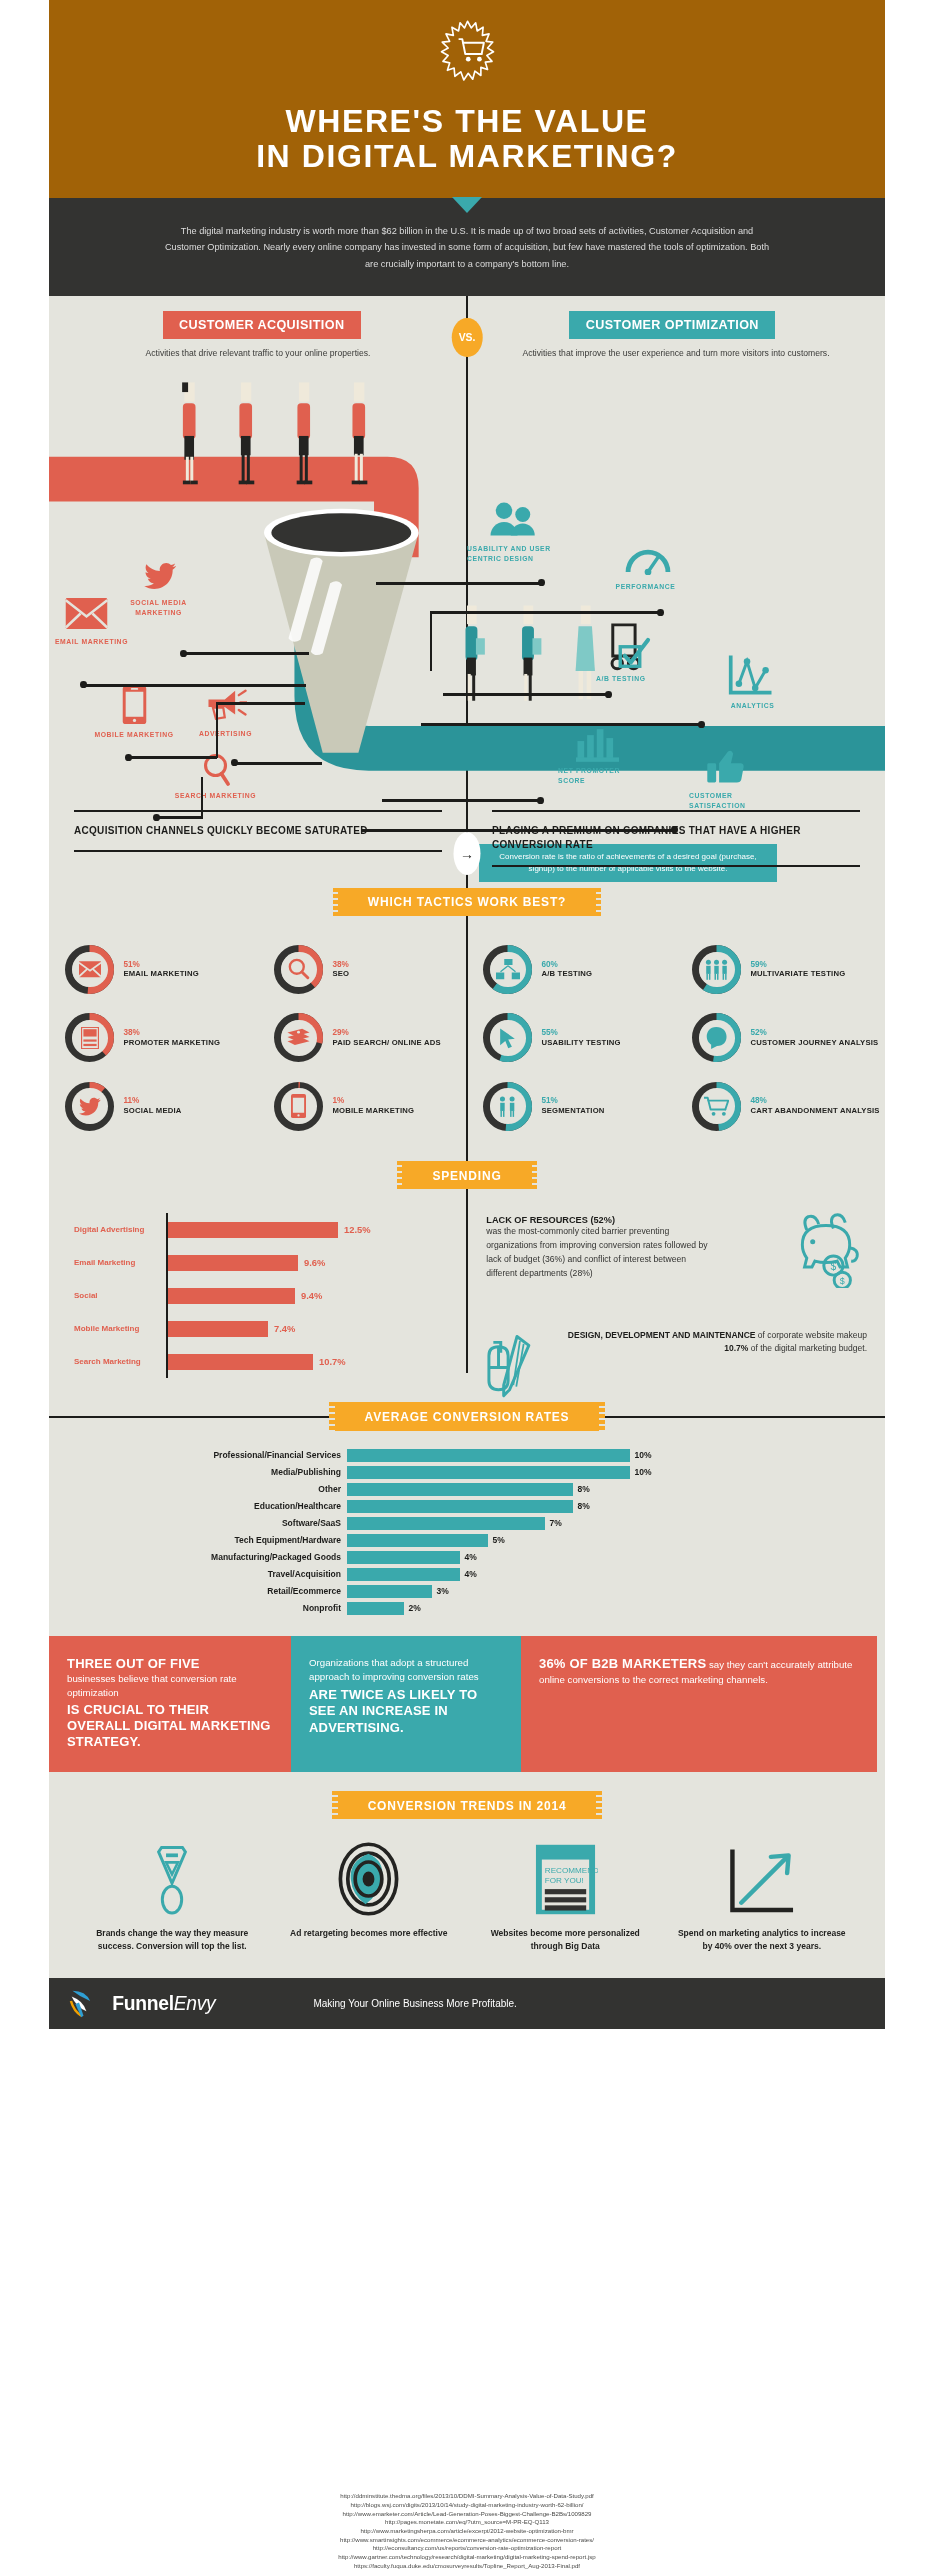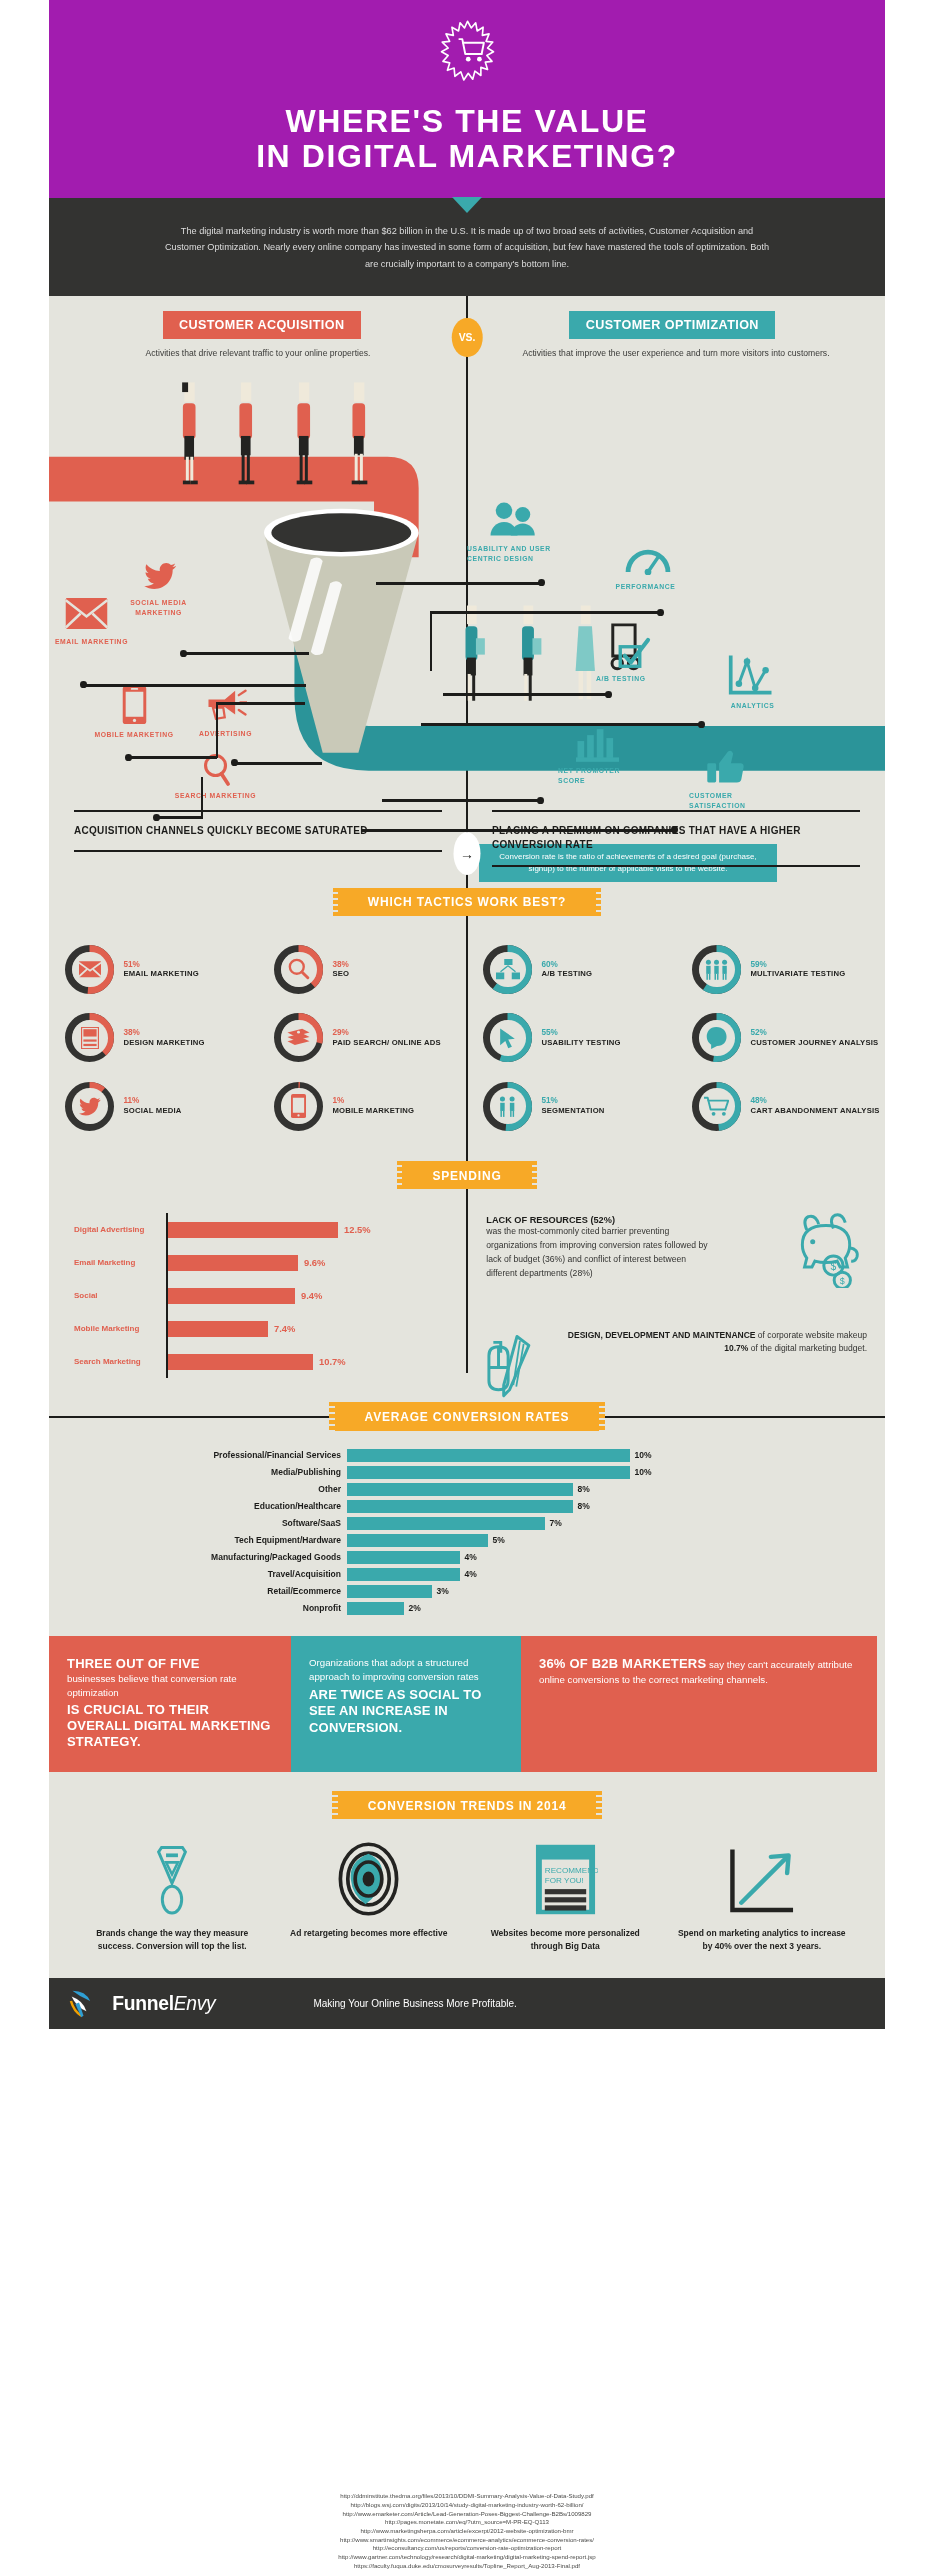--- a/index.html
+++ b/index.html
@@ -19,21 +19,21 @@
   .sheet {
     position: absolute;
     left: 49px;
     top: 0;
     width: 836px;
     background: #e4e4dd;
   }
 
   
   .header {
-    background: #a21caf;
+    background: #a16207;
     padding: 19.3px 0 25px 0;
     text-align: center;
     position: relative;
   }
   .cart-badge { display: block; margin: 0 auto 18px auto; }
   .header h1 {
     color: #ffffff;
     font-size: 32px;
     line-height: 1.07;
     font-weight: bold;
@@ -561,21 +561,21 @@
                 <svg width="18" height="22" viewBox="0 0 24 30">
                       <rect x="0" y="0" width="24" height="30" fill="none" stroke="#e0604f" stroke-width="2.6"></rect>
                       <rect x="3" y="3" width="18" height="10" fill="#e0604f"></rect>
                       <rect x="3" y="17" width="18" height="3" fill="#e0604f"></rect>
                       <rect x="3" y="23" width="18" height="3" fill="#e0604f"></rect>
                     </svg>
               </div>
             </div>
             <div class="tmeta">
               <div class="tpct red">38%</div>
-              <div class="tname">DESIGN MARKETING</div>
+              <div class="tname">PROMOTER MARKETING</div>
             </div>
           </div>
           <div class="tcell">
             <div class="donut">
               <svg width="49" height="49" viewBox="0 0 66 66">
                     <circle cx="33" cy="33" r="28" fill="none" stroke="#333331" stroke-width="10"></circle>
                     <circle cx="33" cy="33" r="28" fill="none" stroke="#e0604f" stroke-width="10" stroke-dasharray="51 175.9" transform="rotate(-90 33 33)"></circle>
                   </svg>
               <div class="hole">
                 <svg width="25" height="19.3" viewBox="0 0 34 26">
@@ -913,21 +913,21 @@
   </div>
 
   <div class="callouts">
     <div class="callout red" style="width:242px;">
       <div class="big">THREE OUT OF FIVE</div>
       <div class="sm">businesses believe that conversion rate optimization</div>
       <div class="big" style="margin-top:1.5px;">IS CRUCIAL TO THEIR OVERALL DIGITAL MARKETING STRATEGY.</div>
     </div>
     <div class="callout teal" style="width:230px;">
       <div class="sm">Organizations that adopt a structured approach to improving conversion rates</div>
-      <div class="big" style="margin-top:3px;">ARE TWICE AS SOCIAL TO SEE AN INCREASE IN CONVERSION.</div>
+      <div class="big" style="margin-top:3px;">ARE TWICE AS LIKELY TO SEE AN INCREASE IN ADVERTISING.</div>
     </div>
     <div class="callout red" style="width:356px;">
       <div>
         <span class="big">36% OF B2B MARKETERS</span><span class="sm"> say they can't accurately attribute online conversions to the correct marketing channels.</span>
       </div>
     </div>
   </div>
 
   <div style="padding-top:19.3px;">
     <div class="ribbon-wrap">

